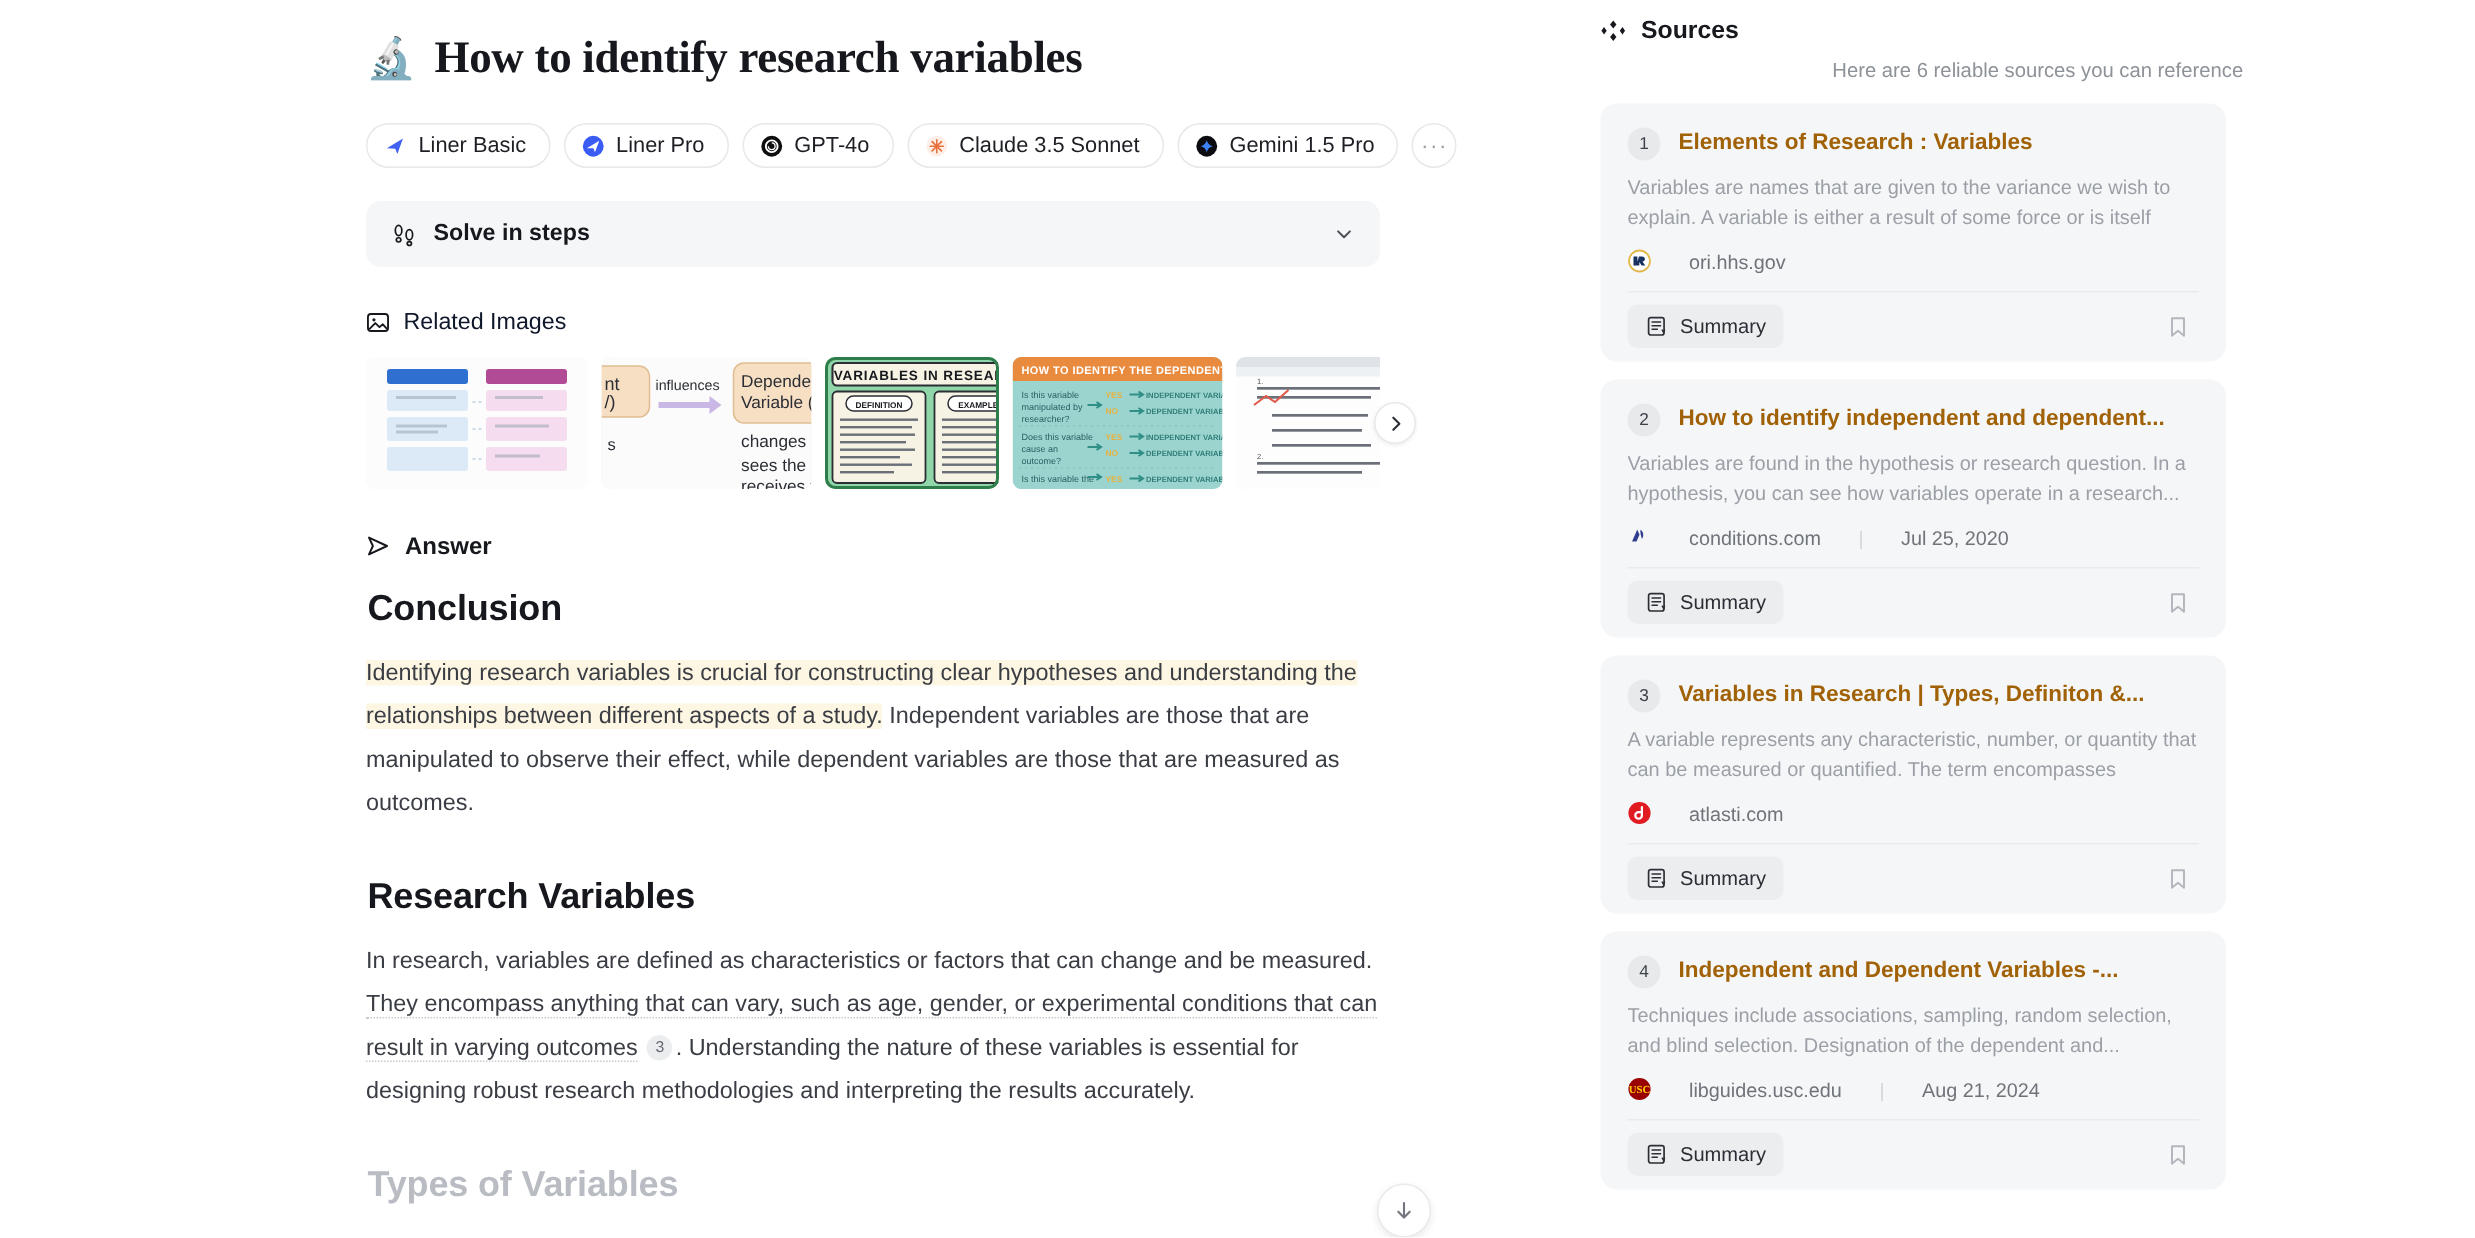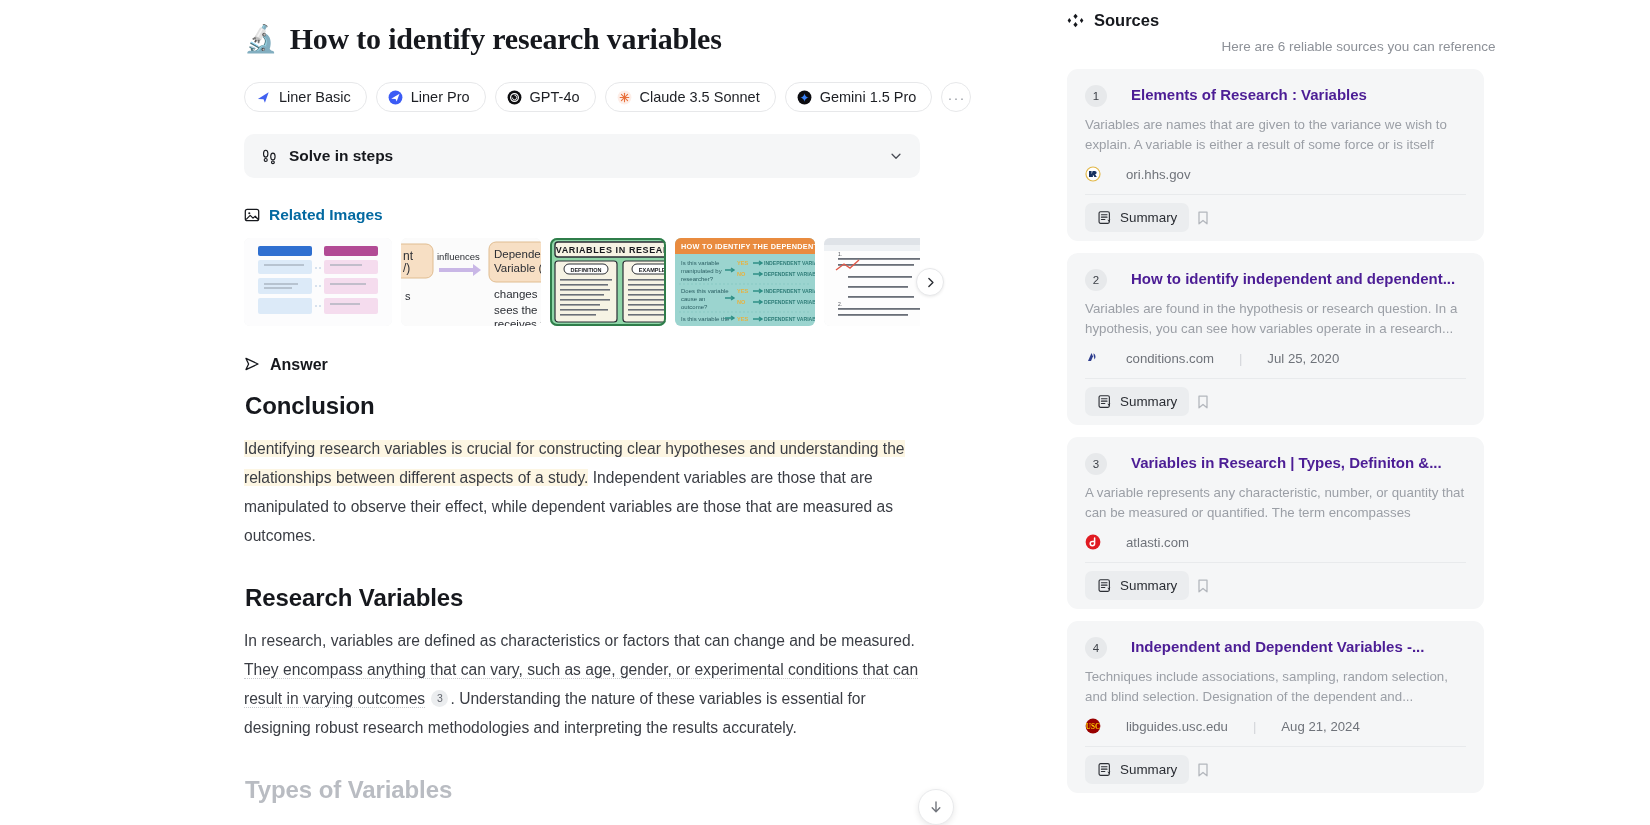--- a/index.html
+++ b/index.html
@@ -52,21 +52,21 @@
     display: flex; align-items: center; padding: 0 17px; margin-bottom: 28px;
     cursor: pointer;
   }
   .solve-ic { width: 17px; height: 17px; margin-right: 11px; flex:0 0 17px;}
   .solve-label { font-size: 15.5px; font-weight: 700; color: #16181d; flex: 1; }
   .chev { width: 14px; height: 14px; color: #4a4d55; }
 
   
   .sec-head { display: flex; align-items: center; gap: 9px; margin-bottom: 14px; }
   .sec-head .ic { width: 16px; height: 16px; color: #16181d; }
-  .sec-head-label { font-size: 15.5px; font-weight: 700; color: #0369a1; }
+  .sec-head-label { font-size: 15.5px; font-weight: 400; color: #0f172a; }
 
   .carousel-wrap { position: relative; width: 700px; }
   .carousel {
     display: flex; gap: 9px; width: 676px; overflow: hidden; height: 88px;
   }
   .thumb {
     flex: 0 0 auto; height: 88px; border-radius: 6px; overflow: hidden;
     background: #f2f3f4; position: relative; cursor: pointer;
   }
   .thumb.sel { outline: 2px solid #2f7d4a; outline-offset: -2px; border-radius: 7px; }
@@ -120,35 +120,35 @@
     background: #f5f6f7; border-radius: 11px; padding: 15px 18px 9px 18px;
     cursor: pointer;
   }
   .src-title-line { display: flex; align-items: flex-start; gap: 12px; margin-bottom: 8px; }
   .src-num {
     flex: 0 0 22px; width: 22px; height: 22px; border-radius: 50%;
     background: #e7e9eb; color: #3d4148; font-size: 11.5px;
     display: flex; align-items: center; justify-content: center; margin-top: 1px;
   }
   .src-name {
-    font-size: 15px; font-weight: 700; color: #4c1d95; line-height: 22px;
-    white-space: nowrap; overflow: hidden; text-overflow: ellipsis; margin-left: 12px;
+    font-size: 15px; font-weight: 700; color: #a16207; line-height: 22px;
+    white-space: nowrap; overflow: hidden; text-overflow: ellipsis;
   }
   .src-desc {
     font-size: 13.3px; line-height: 20px; color: #9b9fa6;
     max-height: 40px; overflow: hidden; margin-bottom: 11px;
   }
   .src-meta { display: flex; align-items: center; gap: 25px; padding-bottom: 12px; }
   .favicon { width: 16px; height: 16px; flex: 0 0 16px; border-radius: 3px; }
   .src-domain { font-size: 13.2px; color: #6f737a; }
   .src-sep { color: #d2d5d9; font-size: 13px; }
   .src-date { font-size: 13.2px; color: #6f737a; }
   .src-foot {
     border-top: 1px solid #e8eaec; padding-top: 8px;
-    display: flex; align-items: center; justify-content: flex-start;
+    display: flex; align-items: center; justify-content: space-between;
   }
   .sum-btn {
     display: inline-flex; align-items: center; gap: 8px;
     height: 29px; padding: 0 12px; border-radius: 7px;
     background: #ebedef; color: #2b2e34; font-size: 13.4px; cursor: pointer;
   }
   .sum-btn .ic { width: 15px; height: 15px; }
   .bm-btn {
     width: 28px; height: 28px; display:flex; align-items:center; justify-content:center;
     color: #b3b7bd; cursor: pointer;

